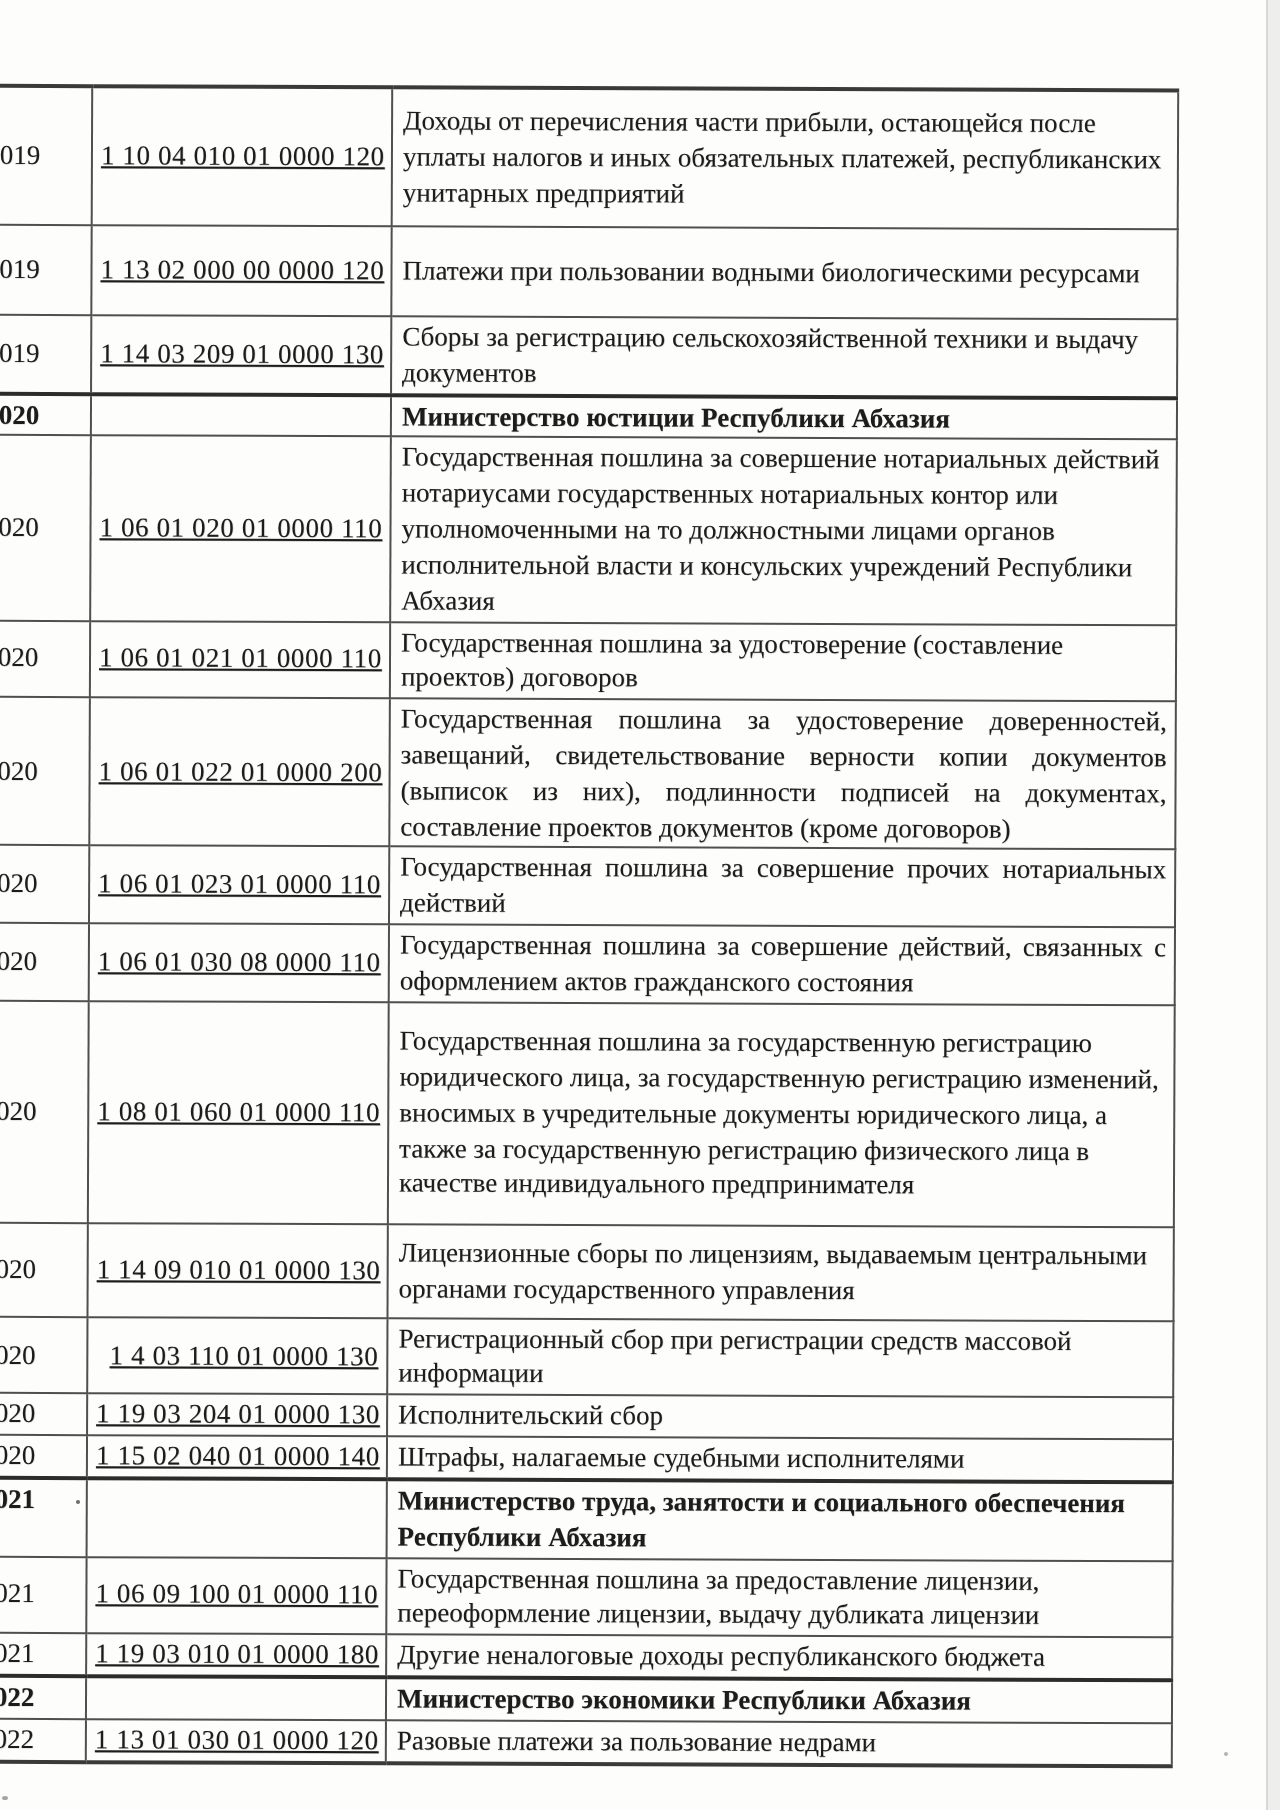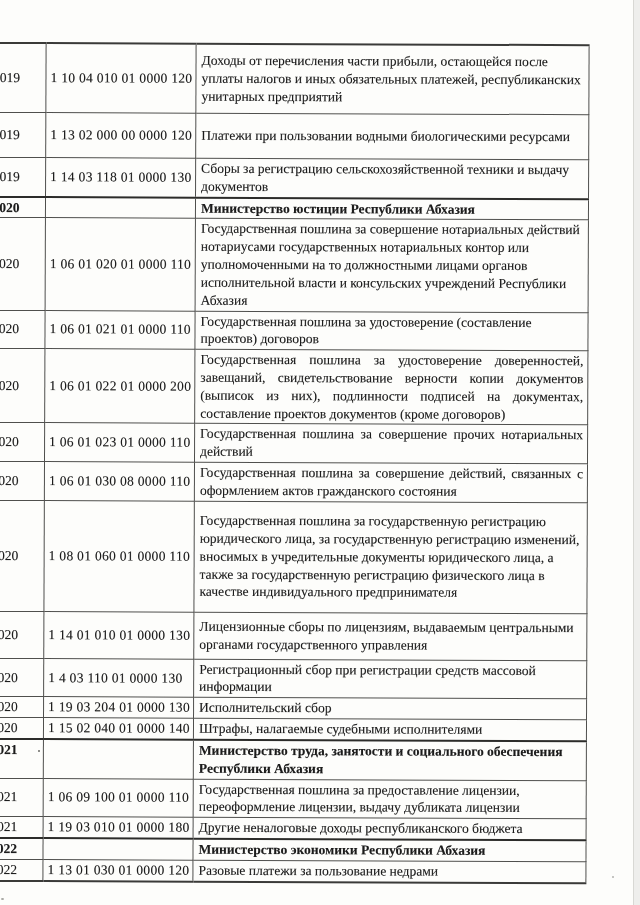--- a/index.html
+++ b/index.html
@@ -37,23 +37,24 @@
     vertical-align: middle;
     text-shadow: 0.2px 0.2px 0.4px rgba(20,20,20,0.35);
   }
   .doc-table tr:first-child td { border-top: 2px solid #3a3a38; }
   .doc-table tr:last-child td { border-bottom: 2px solid #3a3a38; }
   .doc-table td.c1 {
     text-align: center;
     padding: 1px 0;
   }
   .doc-table td.c2 {
-    text-align: left;
+    text-align: right;
     white-space: nowrap;
     letter-spacing: 0.3px;
+    text-decoration: underline;
   }
   .doc-table td.c3 {
     padding-left: 5px;
     padding-right: 4px;
   }
   .doc-table td.c3.justify {
     text-align: justify;
   }
   .doc-table tr.section td {
     border-top: 2.5px solid #2c2c2a;
@@ -99,21 +100,21 @@
       <td class="c2">1 10 04 010 01 0000 120</td>
       <td class="c3" style="height: 66px;">Доходы от перечисления части прибыли, остающейся после уплаты налогов и иных обязательных платежей, республиканских унитарных предприятий</td>
     </tr>
           <tr>
       <td class="c1">019</td>
       <td class="c2">1 13 02 000 00 0000 120</td>
       <td class="c3" style="height: 42px;">Платежи при пользовании водными биологическими ресурсами</td>
     </tr>
           <tr>
       <td class="c1">019</td>
-      <td class="c2">1 14 03 118 01 0000 130</td>
+      <td class="c2">1 14 03 209 01 0000 130</td>
       <td class="c3">Сборы за регистрацию сельскохозяйственной техники и выдачу документов</td>
     </tr>
           <tr class="section">
       <td class="c1">020</td>
       <td class="c2"></td>
       <td class="c3">Министерство юстиции Республики Абхазия</td>
     </tr>
           <tr>
       <td class="c1">020</td>
       <td class="c2">1 06 01 020 01 0000 110</td>
@@ -139,21 +140,21 @@
       <td class="c2">1 06 01 030 08 0000 110</td>
       <td class="c3 justify">Государственная пошлина за совершение действий, связанных с оформлением актов гражданского состояния</td>
     </tr>
           <tr>
       <td class="c1">020</td>
       <td class="c2">1 08 01 060 01 0000 110</td>
       <td class="c3" style="height: 108px;">Государственная пошлина за государственную регистрацию юридического лица, за государственную регистрацию изменений, вносимых в учредительные документы юридического лица, а также за государственную регистрацию физического лица в качестве индивидуального предпринимателя</td>
     </tr>
           <tr>
       <td class="c1">020</td>
-      <td class="c2">1 14 01 010 01 0000 130</td>
+      <td class="c2">1 14 09 010 01 0000 130</td>
       <td class="c3" style="height: 44px;">Лицензионные сборы по лицензиям, выдаваемым центральными органами государственного управления</td>
     </tr>
           <tr>
       <td class="c1">020</td>
       <td class="c2">1 4 03 110 01 0000 130</td>
       <td class="c3">Регистрационный сбор при регистрации средств массовой информации</td>
     </tr>
           <tr>
       <td class="c1">020</td>
       <td class="c2">1 19 03 204 01 0000 130</td>

